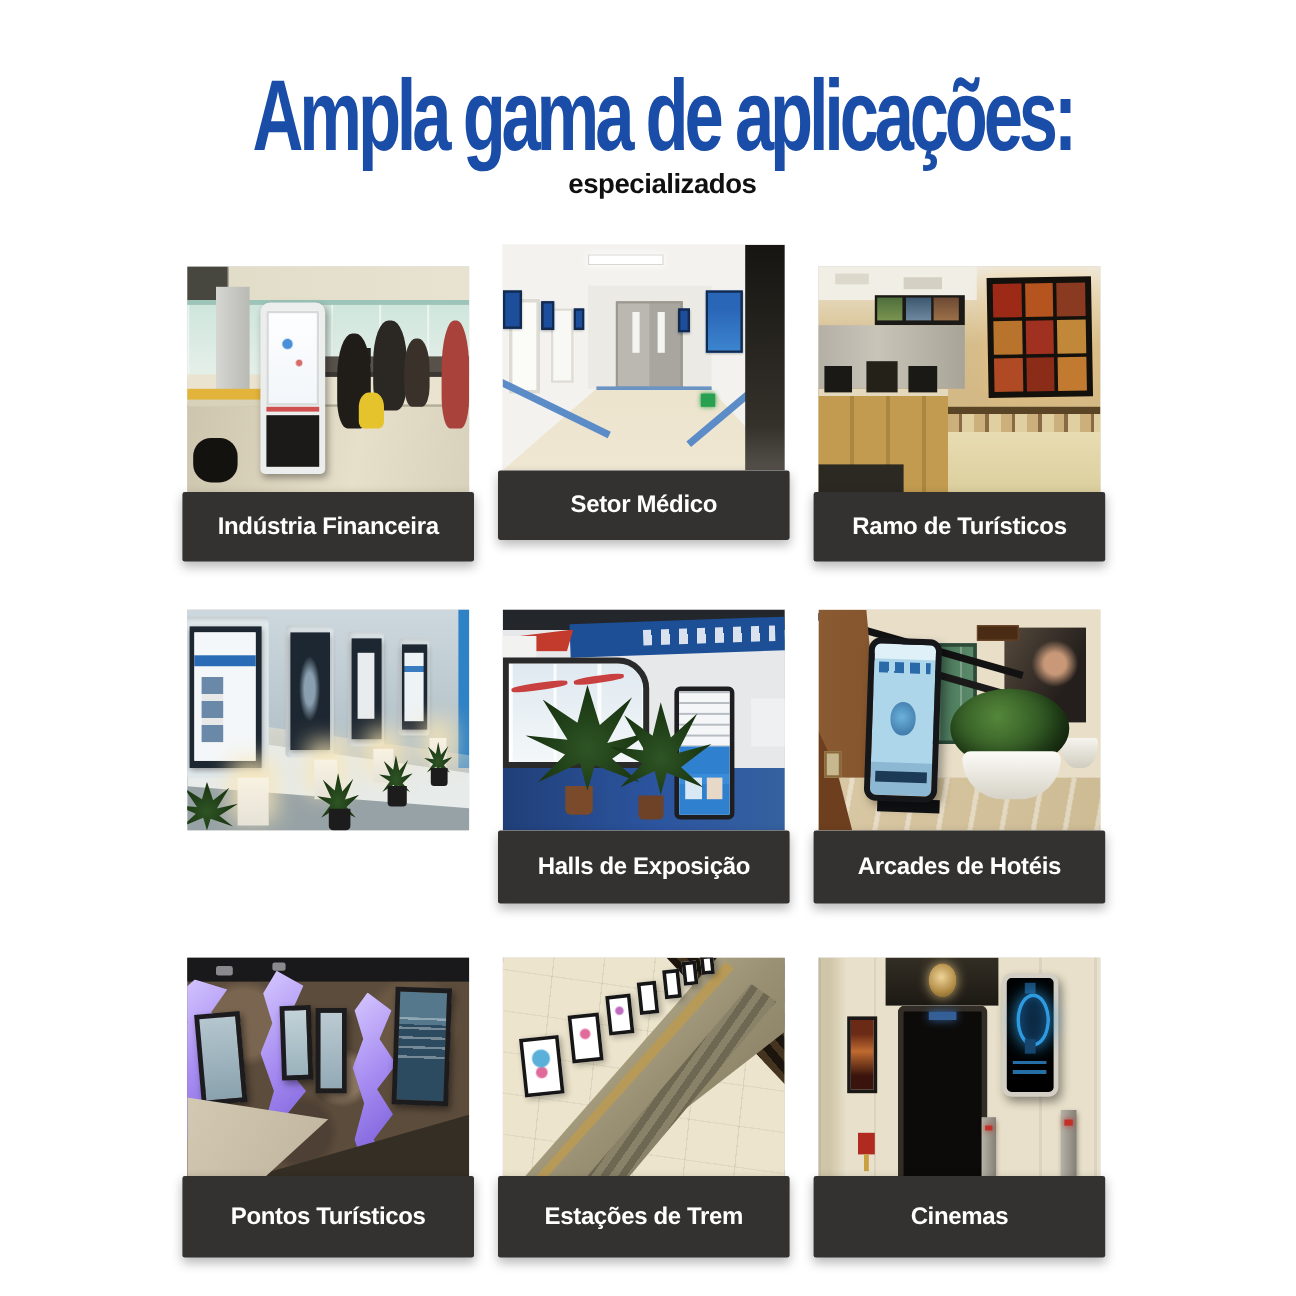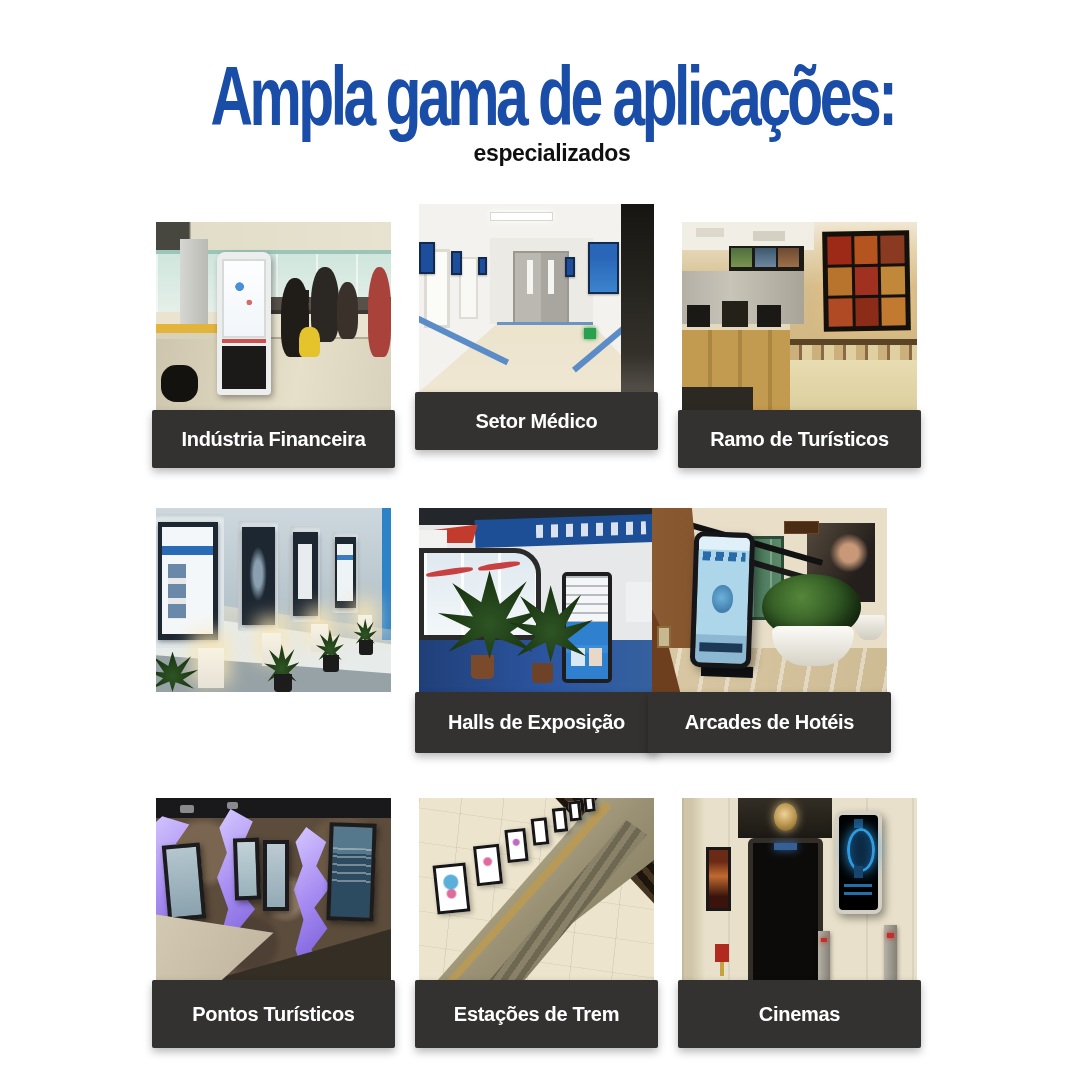--- a/index.html
+++ b/index.html
@@ -11,21 +11,21 @@
   .title{position:absolute;top:52px;left:0;width:100%;text-align:center;
          color:#1a4da8;font-weight:bold;font-size:84px;line-height:88px;white-space:nowrap;}
   .title-inner{display:inline-block;letter-spacing:-5px;transform:scaleX(.70);transform-origin:50% 50%;}
   .subtitle{position:absolute;top:141px;left:0;width:100%;text-align:center;
             color:#101010;font-weight:bold;font-size:23px;line-height:24.5px;letter-spacing:-.4px;}
   .subtitle span{display:block;white-space:pre-wrap;}
 
   
   .card{position:absolute;width:243px;}
   .c1{left:152px;top:222px}.c2{left:415px;top:204px}.c3{left:678px;top:222px}
-  .c4{left:152px;top:508px}.c5{left:415px;top:508px}.c6{left:648px;top:508px}
+  .c4{left:152px;top:508px}.c5{left:415px;top:508px}.c6{left:678px;top:508px}
   .c7{left:152px;top:798px}.c8{left:415px;top:798px}.c9{left:678px;top:798px}
   .photo{position:relative;margin:0 4px;height:188px;overflow:hidden;background:#cfcdc6;}
   .r2 .photo{height:184px}.r3 .photo{height:182px}
   .caption{position:relative;height:58px;background:#343230;border-radius:2px;
            box-shadow:0 4px 9px rgba(0,0,0,.28);display:flex;align-items:center;justify-content:center;
            color:#fff;font-weight:bold;font-size:20px;letter-spacing:-.3px;}
   .r2 .caption{height:61px}.r3 .caption{height:68px}
 
   
   .s1-ceil{left:0;top:0;width:100%;height:15%;background:linear-gradient(90deg,#474740 0 14%,#e2ddc9 15%,#e8e3d0 100%);}

